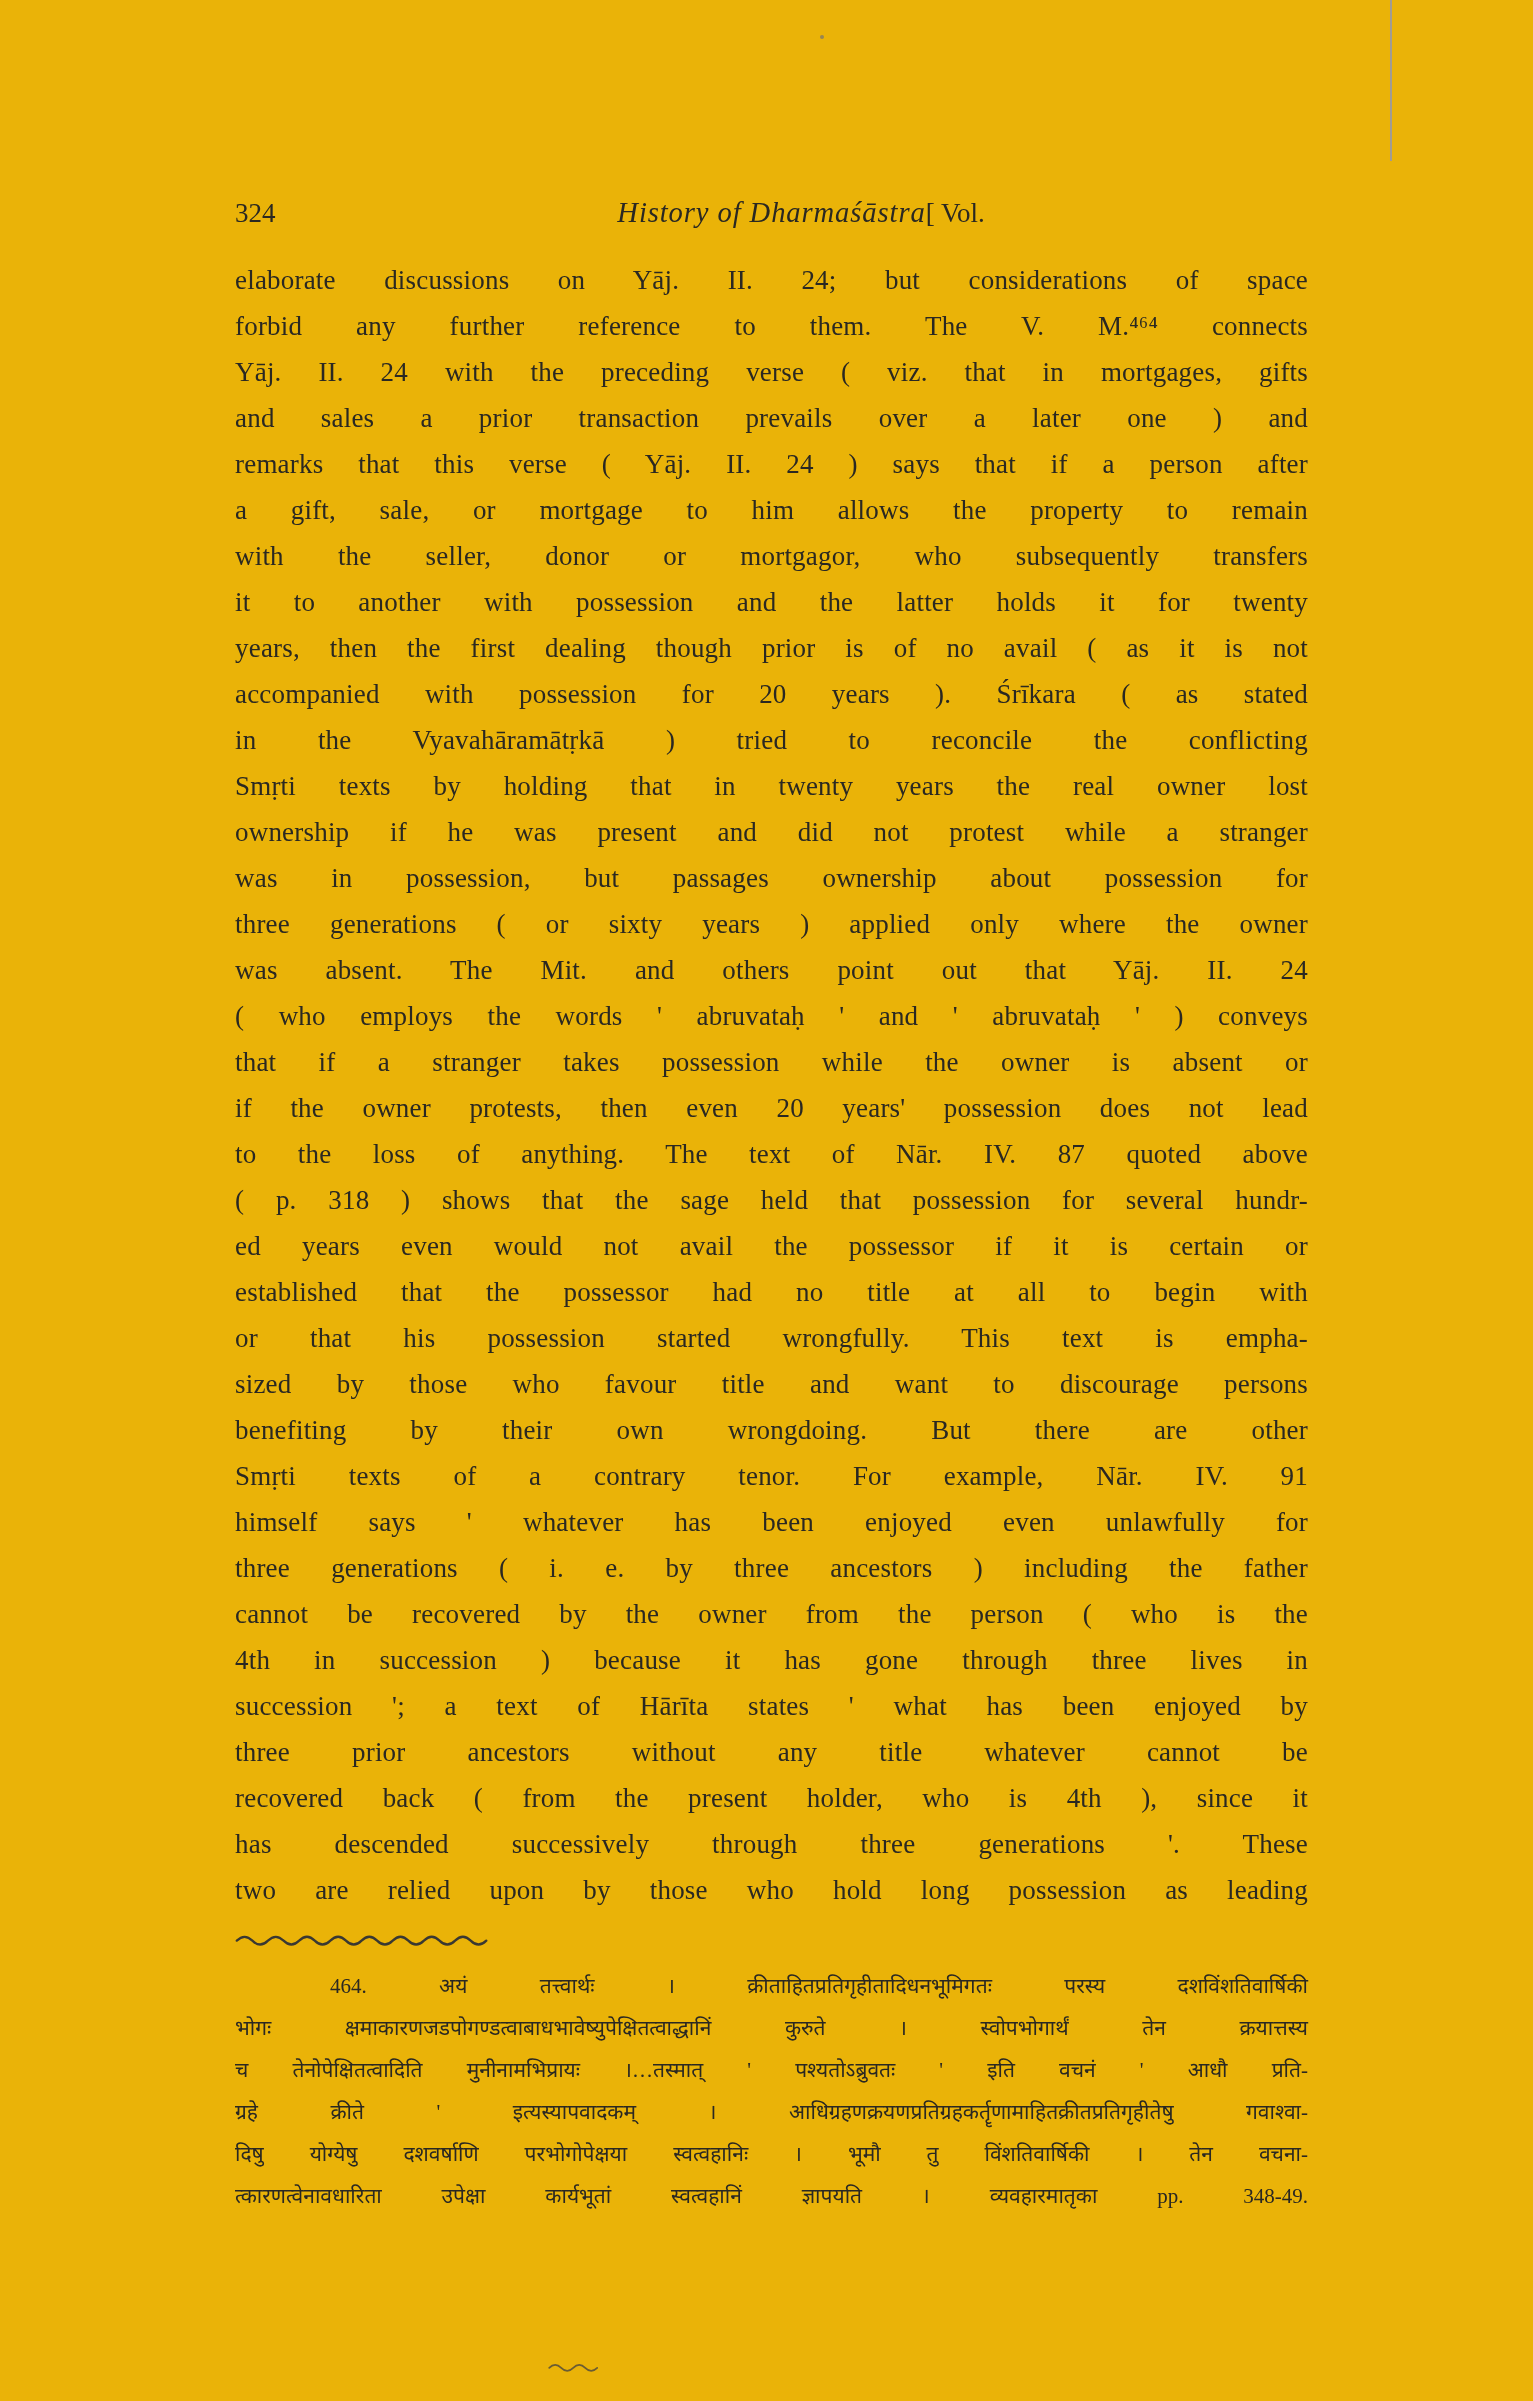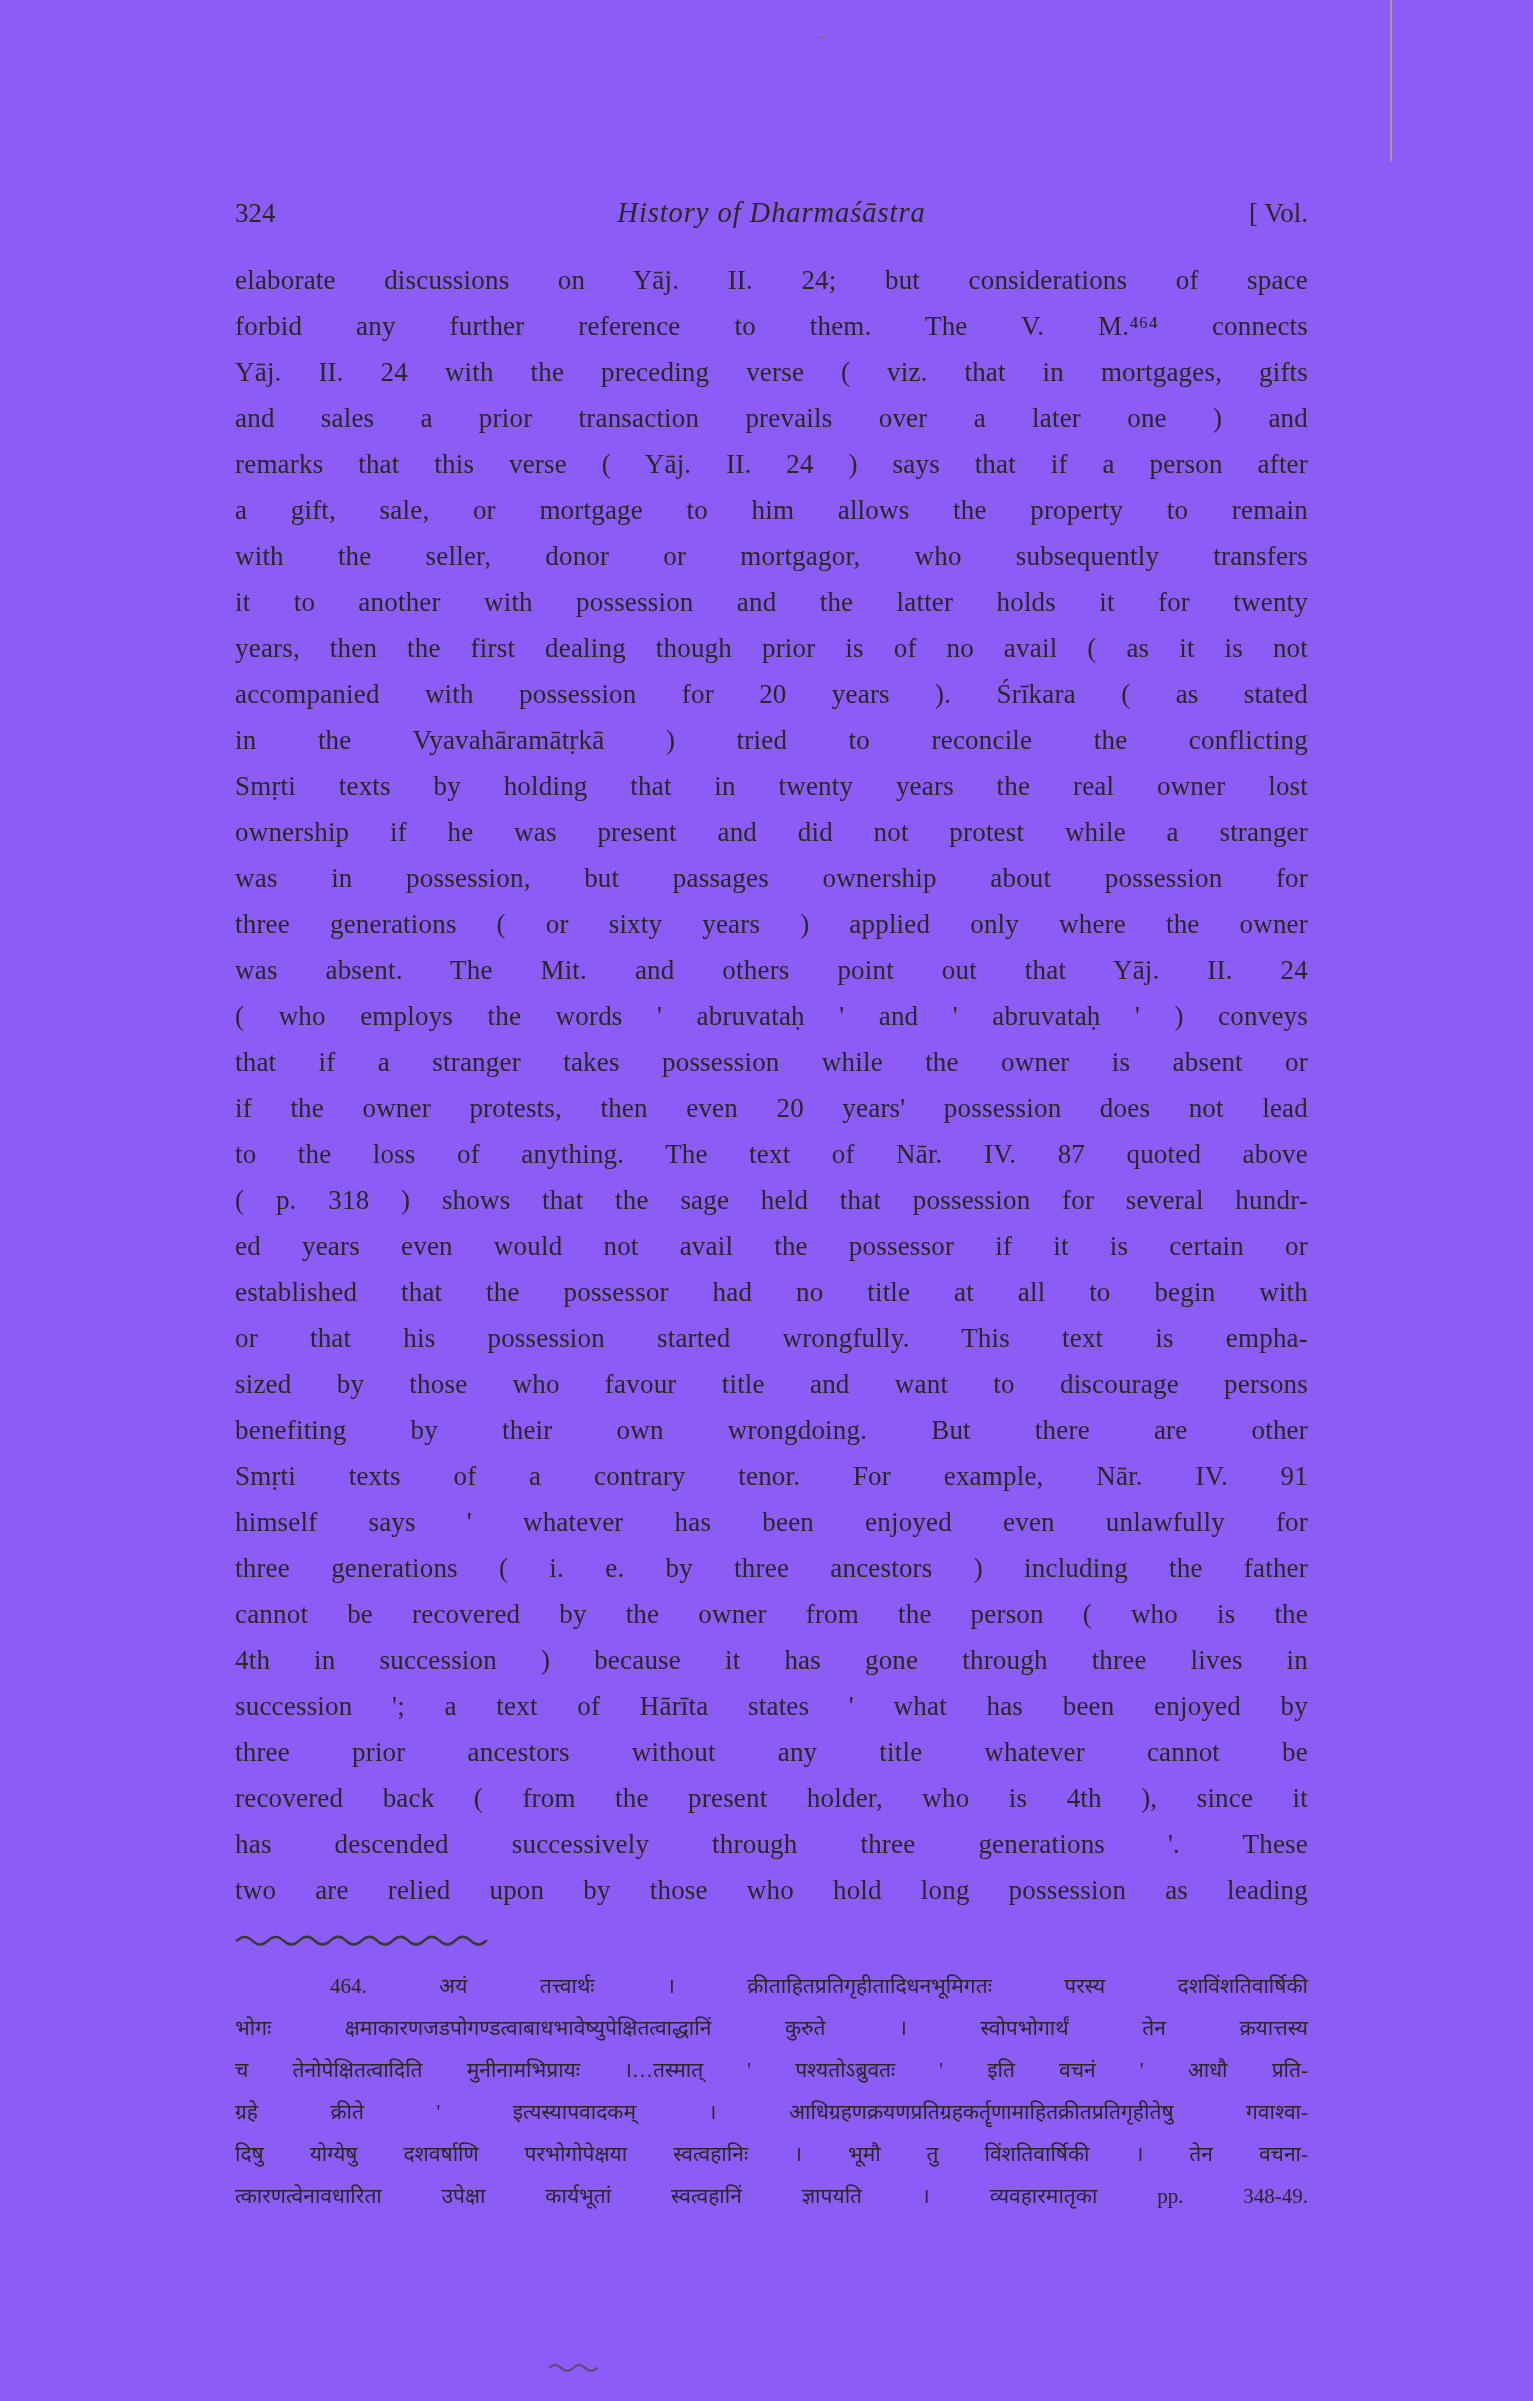--- a/index.html
+++ b/index.html
@@ -5,21 +5,21 @@
   html, body {
     margin: 0;
     padding: 0;
     background: #d9d6cf;
   }
   .page {
     position: relative;
     width: 1533px;
     height: 2401px;
     margin: 0 auto;
-    background: #8b5cf6;
+    background: #eab308;
     color: #2a2822;
     font-family: "Liberation Serif", "DejaVu Serif", serif;
     overflow: hidden;
   }
   .content {
     position: absolute;
     left: 235px;
     top: 197px;
     width: 1073px;
   }
@@ -29,21 +29,21 @@
     align-items: baseline;
     font-size: 27px;
   }
   .header .page-number { text-align: left; }
   .header .book-title {
     text-align: center;
     font-style: italic;
     font-size: 28.6px;
     letter-spacing: 0.9px;
   }
-  .header .volume { text-align: right; }
+  .header .volume { }
   .body-text {
     margin-top: 28px;
     font-size: 27px;
     line-height: 46px;
     letter-spacing: 0.2px;
   }
   .body-text .line {
     text-align: justify;
     text-align-last: justify;
   }

